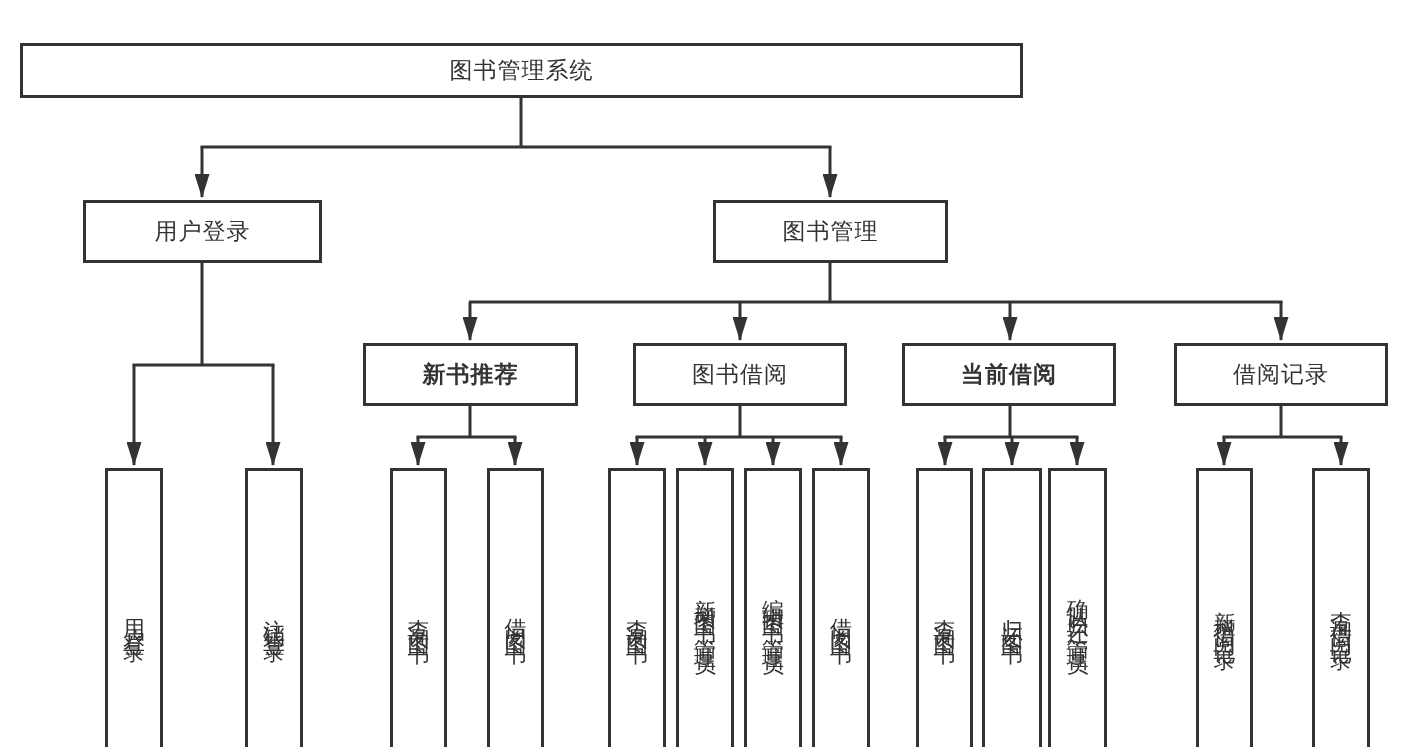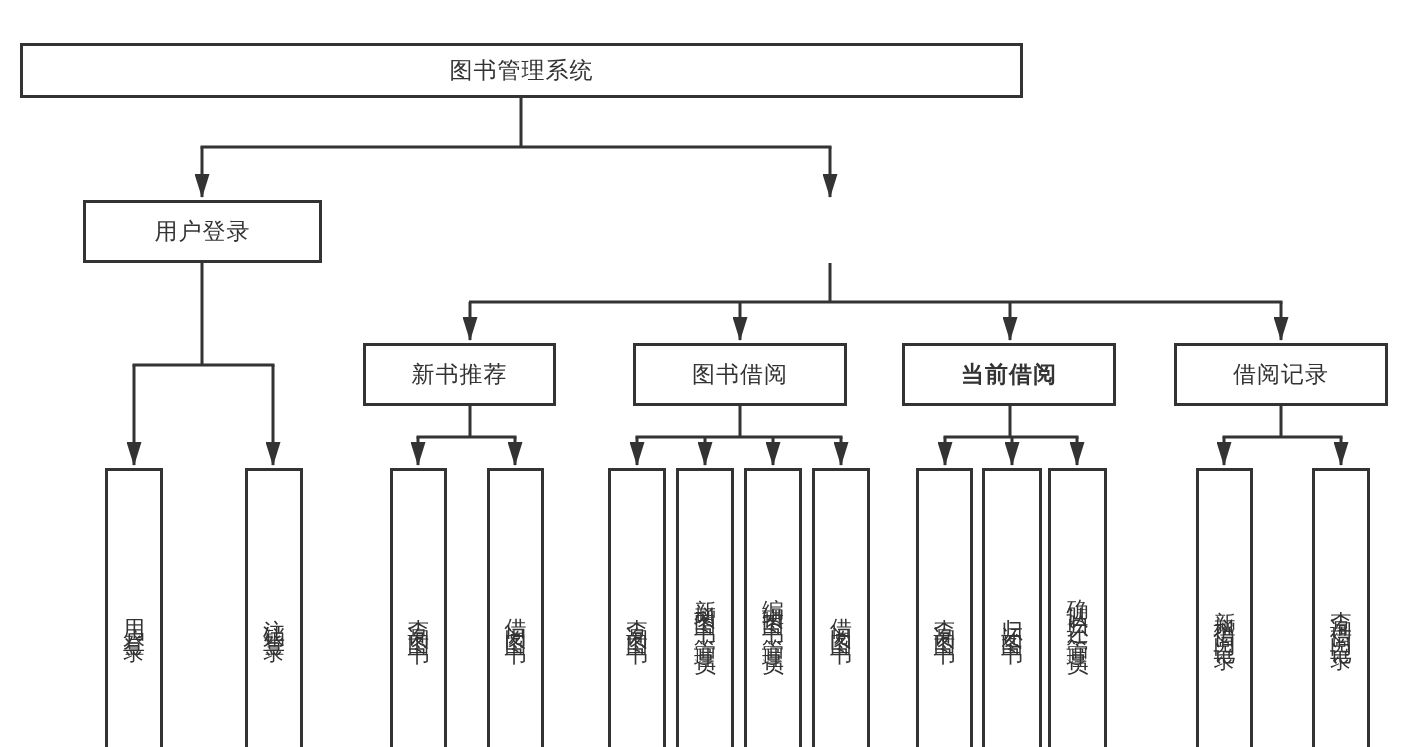--- a/index.html
+++ b/index.html
@@ -90,22 +90,23 @@
 
       <path d="M1281 376 V407 M1222.5 407 H1342.5"></path>
       <line x1="1224" y1="407" x2="1224" y2="435" marker-end="url(#arrow)"></line>
       <line x1="1341" y1="407" x2="1341" y2="435" marker-end="url(#arrow)"></line>
     </g>
   </svg>
 
   <div class="node h" style="left:20px;top:13px;width:1003px;height:55px;">图书管理系统</div>
 
   <div class="node h" style="left:83px;top:170px;width:239px;height:63px;">用户登录</div>
+  <div class="node h" style="left:713px;top:170px;width:235px;height:63px;">图书管理</div>
 
-  <div class="node h" style="left:363px;top:313px;width:193px;height:63px;">新书推荐</div>
+  <div class="node h" style="left:363px;top:313px;width:215px;height:63px;font-weight:bold;">新书推荐</div>
   <div class="node h" style="left:633px;top:313px;width:214px;height:63px;">图书借阅</div>
   <div class="node h" style="left:902px;top:313px;width:214px;height:63px;font-weight:bold;">当前借阅</div>
   <div class="node h" style="left:1174px;top:313px;width:214px;height:63px;">借阅记录</div>
 
   <div class="node v" style="left:105px;top:438px;width:58px;height:297px;">用户登录</div>
   <div class="node v" style="left:245px;top:438px;width:58px;height:297px;">注销登录</div>
 
   <div class="node v" style="left:390px;top:438px;width:57px;height:297px;">查询图书</div>
   <div class="node v" style="left:487px;top:438px;width:57px;height:297px;">借阅图书</div>
 

